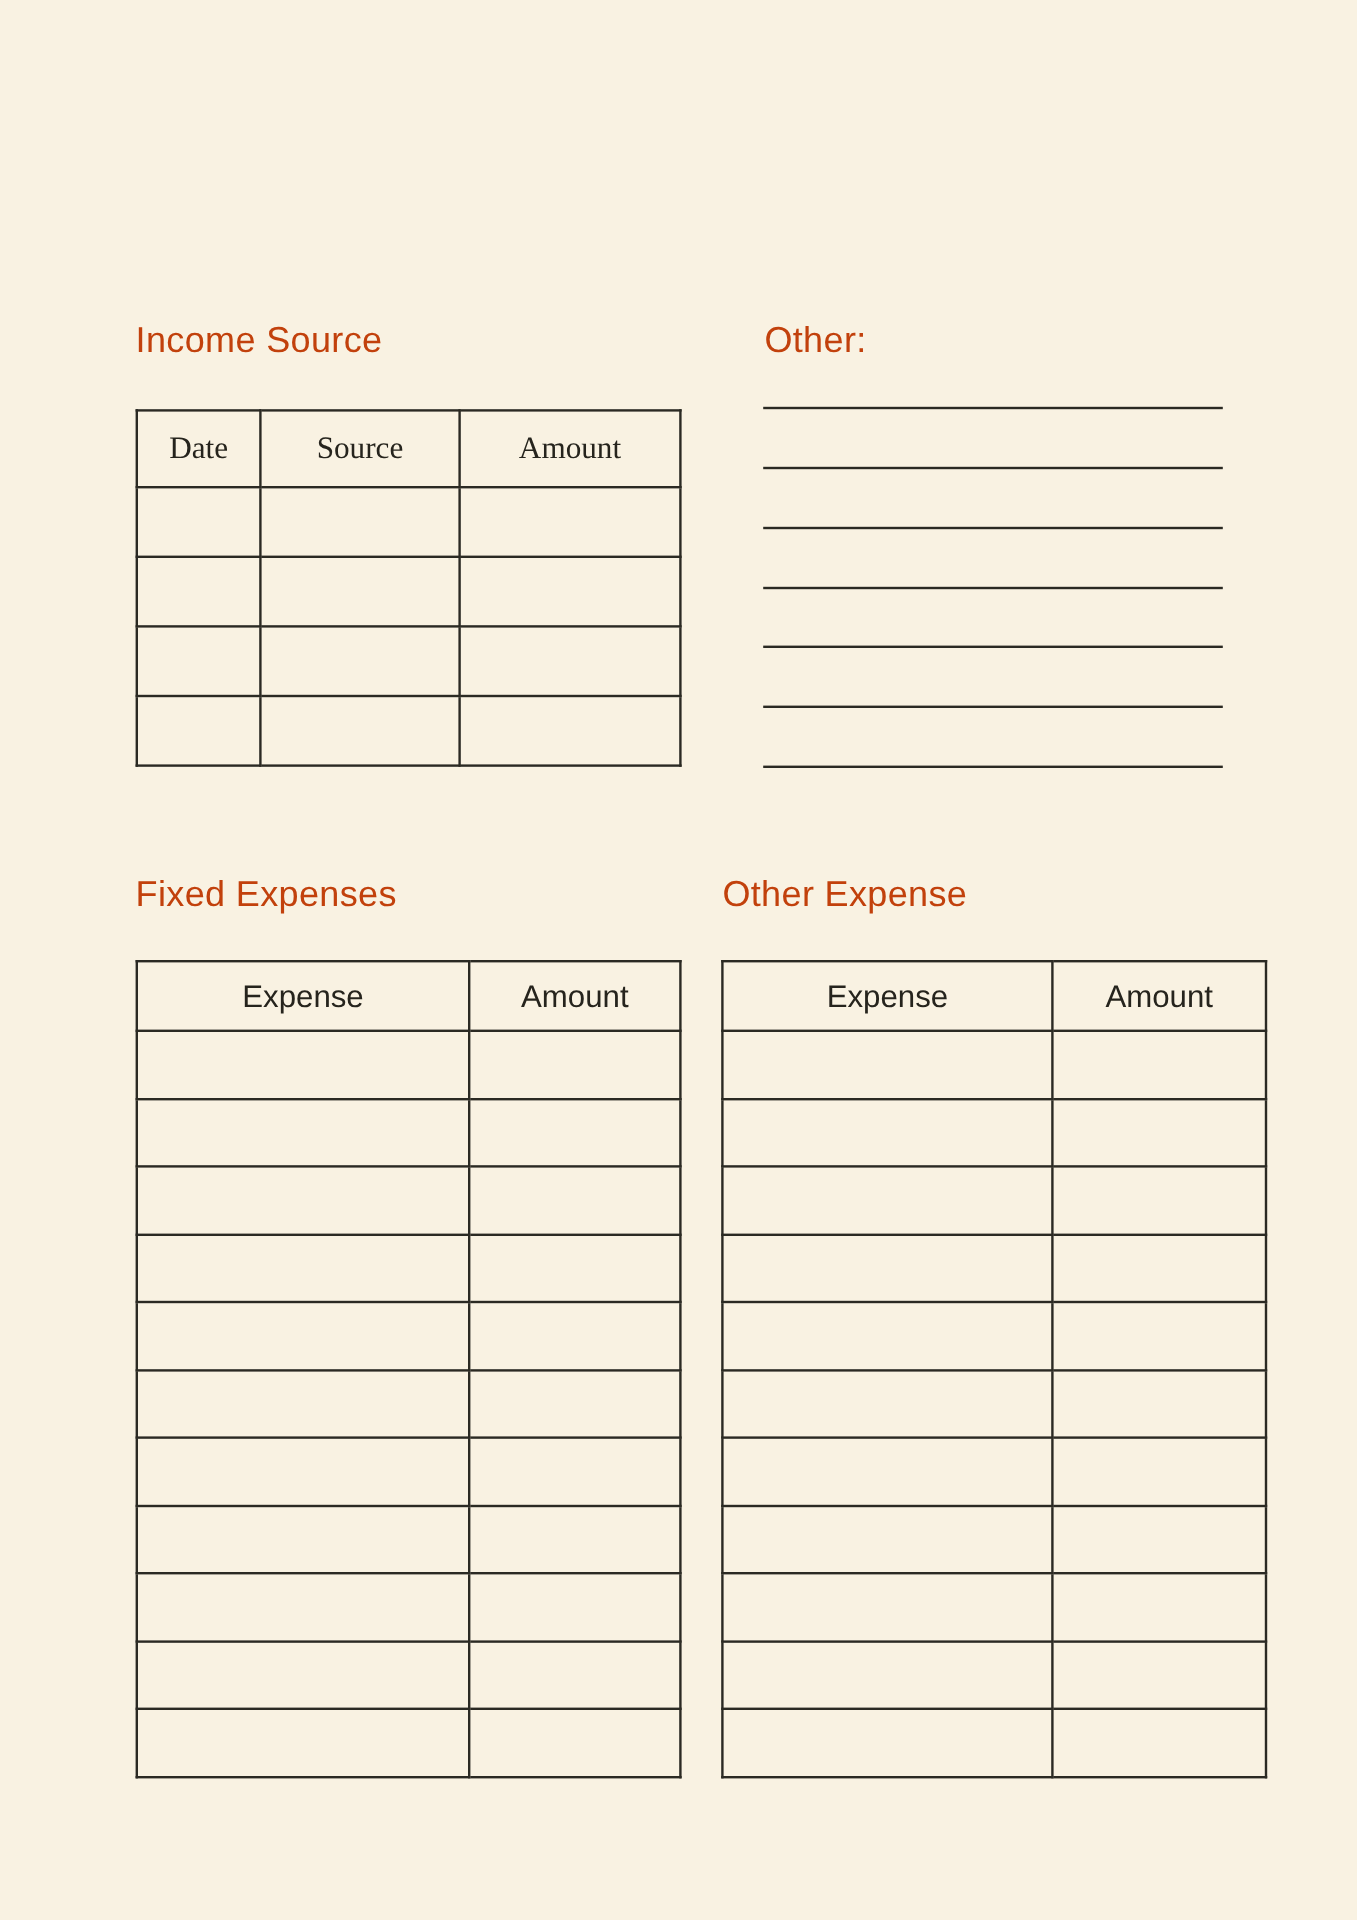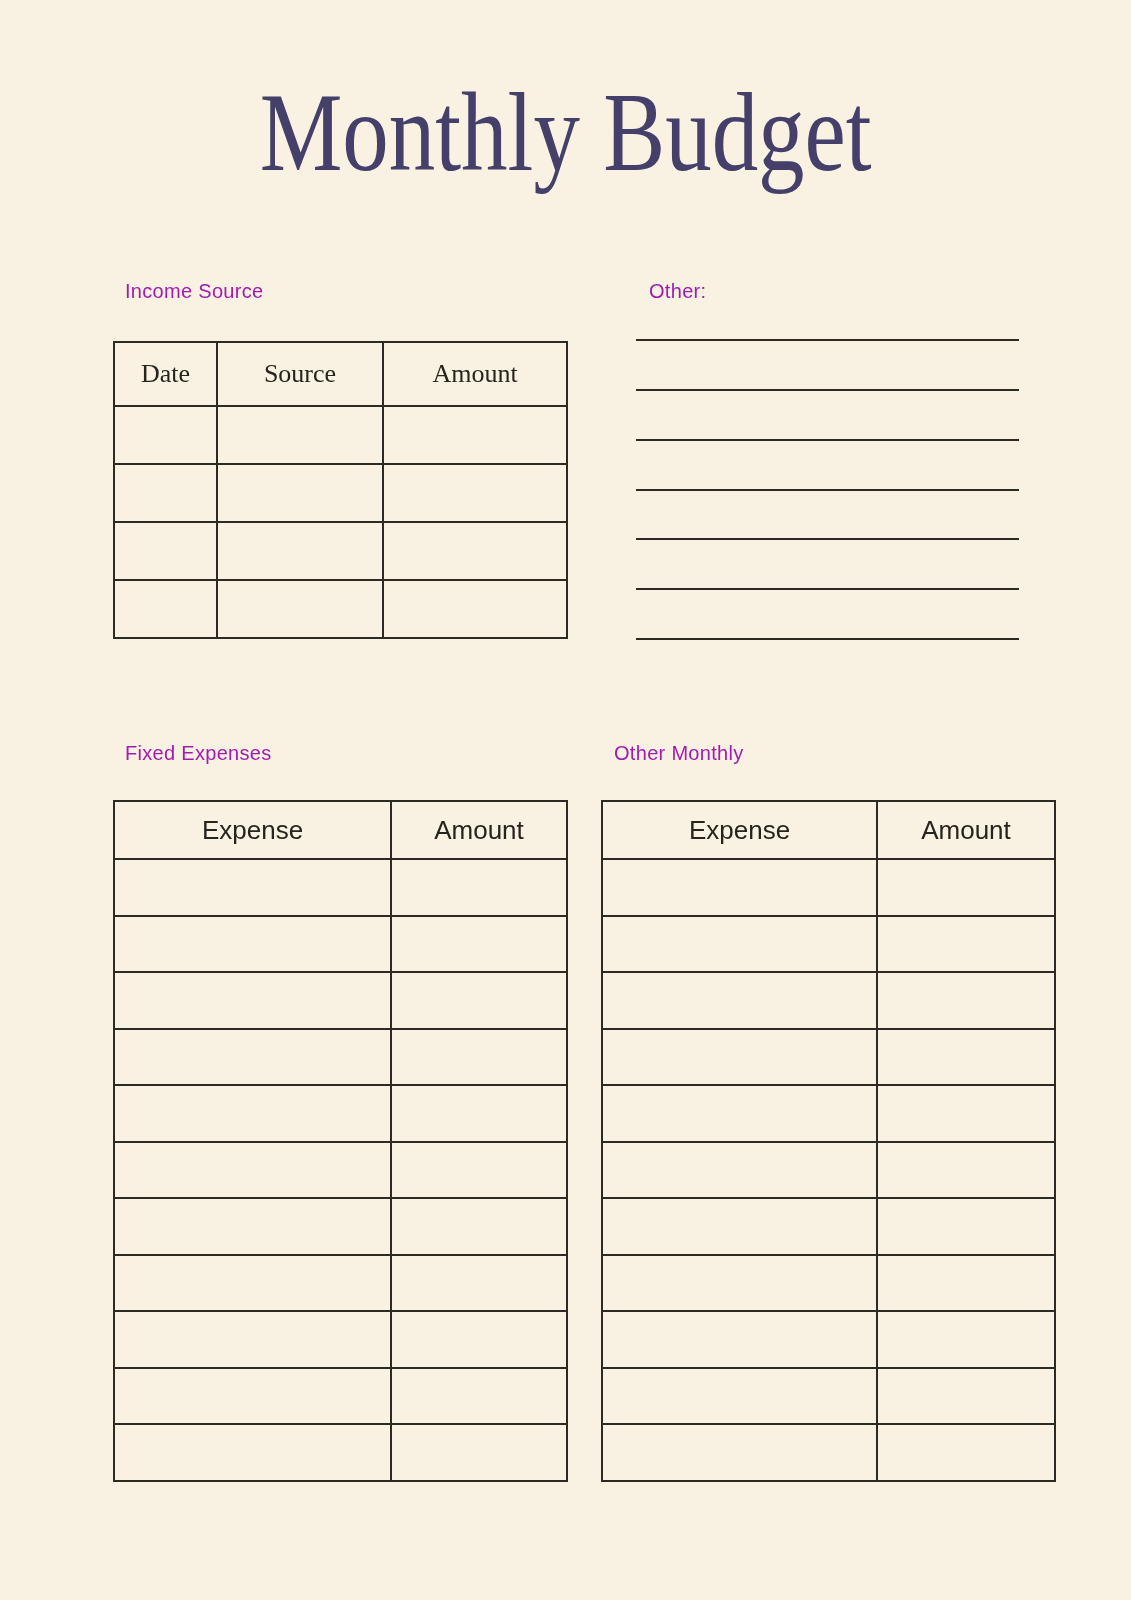--- a/index.html
+++ b/index.html
@@ -35,26 +35,26 @@
     line-height: 1;
     color: #44406a;
     transform: scaleX(0.83);
     transform-origin: 50% 50%;
     white-space: nowrap;
   }
 
   
   .section-heading {
     position: absolute;
-    margin: 12px;
-    font-size: 20px;
+    margin: 0;
+    font-size: 30px;
     font-weight: 400;
     line-height: 1;
     letter-spacing: 0.3px;
-    color: #a21caf;
+    color: #c2410c;
   }
   #income-heading { left: 113px; top: 269px; }
   #notes-heading  { left: 637px; top: 269px; }
   #fixed-heading  { left: 113px; top: 731px; text-align: center; }
   #other-heading  { left: 602px; top: 731px; }
 
   
   table.grid {
     position: absolute;
     border-collapse: collapse;
@@ -93,23 +93,20 @@
   .note-line {
     height: 47.85px;
     border-top: 2px solid #2b2a23;
   }
 </style>
 </head>
 <body>
 
 <div class="page">
 
-  <div class="title-wrap">
-    <h1 class="title">Monthly Budget</h1>
-  </div>
 
   <h2 class="section-heading" id="income-heading">Income Source</h2>
 
   <table class="grid" id="income-table">
     <colgroup>
       <col style="width:103px">
       <col style="width:166px">
       <col style="width:184px">
     </colgroup>
     <thead>
@@ -209,21 +206,21 @@
         <td></td>
         <td></td>
       </tr>
         <tr>
         <td></td>
         <td></td>
       </tr>
       </tbody>
   </table>
 
-  <h2 class="section-heading" id="other-heading">Other Monthly</h2>
+  <h2 class="section-heading" id="other-heading">Other Expense</h2>
 
   <table class="grid" id="other-table">
     <colgroup>
       <col style="width:275px">
       <col style="width:178px">
     </colgroup>
     <thead>
       <tr>
         <th>Expense</th>
         <th>Amount</th>

